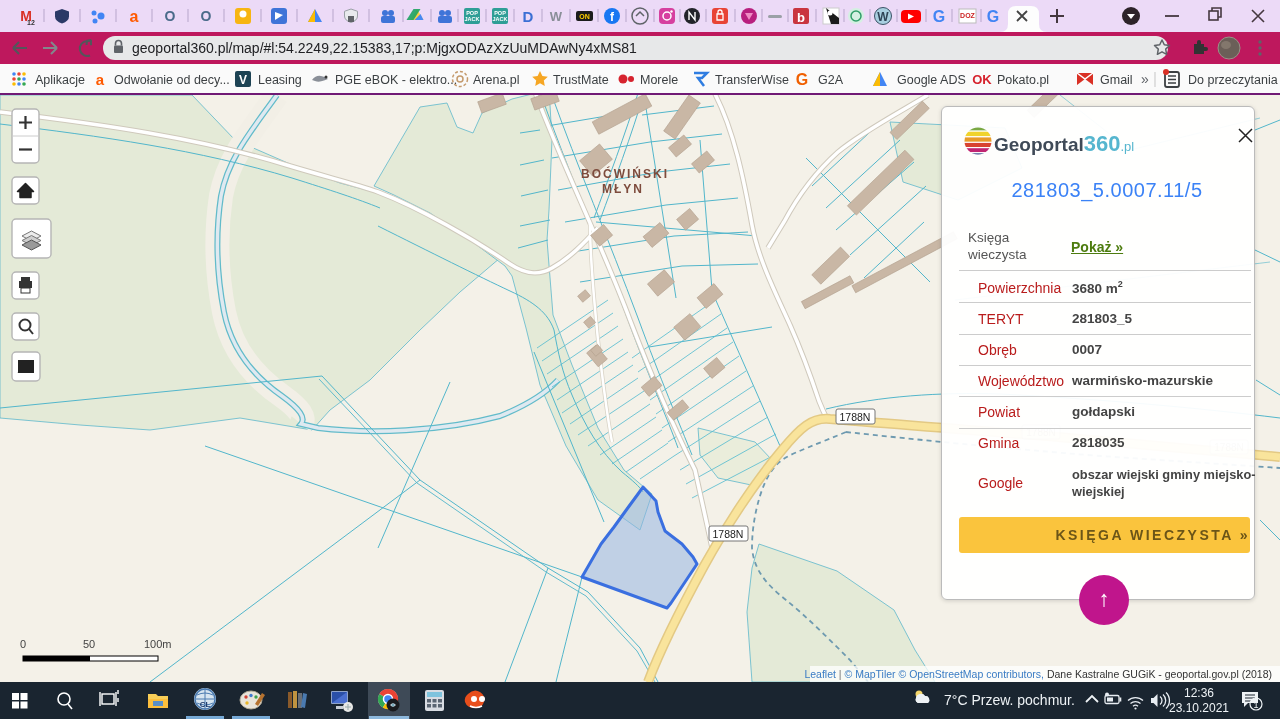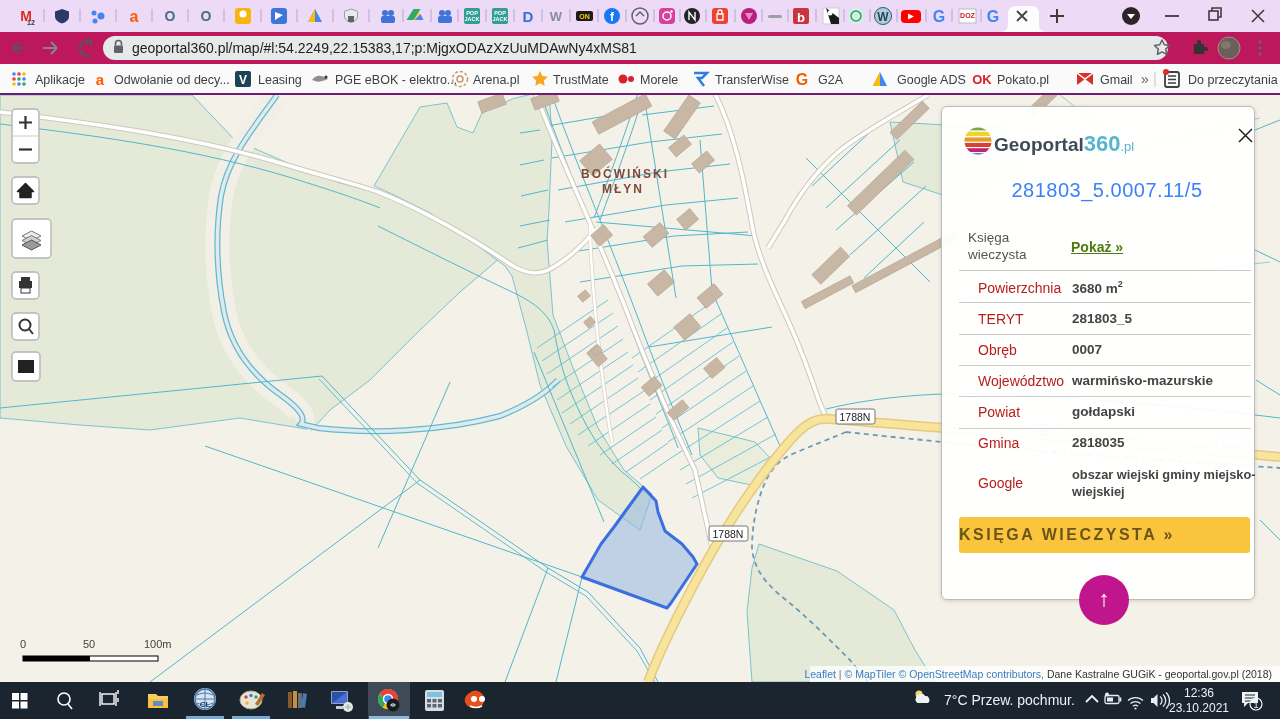--- a/index.html
+++ b/index.html
@@ -437,21 +437,21 @@
       <div class="pv" style="top:266px">warmińsko-mazurskie</div>
     <div class="pd" style="top:258px"></div>
     <div class="pl" style="top:297px">Powiat</div>
       <div class="pv" style="top:297px">gołdapski</div>
     <div class="pd" style="top:289px"></div>
     <div class="pl" style="top:328px">Gmina</div>
       <div class="pv" style="top:328px">2818035</div>
     <div class="pd" style="top:321px"></div>
     <div class="pl" style="top:368px">Google</div>
       <div class="pv" style="top:359px;white-space:nowrap;line-height:17px;font-size:12.8px">obszar wiejski gminy miejsko-<br>wiejskiej</div>
-    <div style="position:absolute;left:17px;top:410px;width:291px;height:36px;background:#fac43d;border-radius:3px;text-align:left;line-height:36px;font-size:16px;font-weight:bold;letter-spacing:2.5px;color:#6b5518">KSIĘGA WIECZYSTA »</div>
+    <div style="position:absolute;left:17px;top:410px;width:291px;height:36px;background:#fac43d;border-radius:3px;text-align:right;line-height:36px;font-size:14px;font-weight:bold;letter-spacing:2.5px;color:#6b5518">KSIĘGA WIECZYSTA »</div>
   </div>
   <div id="fab" style="position:absolute;left:1079px;top:575px;width:50px;height:50px;border-radius:50%;background:#c0158c;color:#fff;text-align:center;line-height:48px;font-size:22px">↑</div>
   <div id="taskbar">
     <svg width="1280" height="37" viewBox="0 0 1280 37">
       <rect x="368" y="0" width="42" height="37" fill="#3e4a57"></rect>
 
       <g fill="#fff">
           <rect x="12" y="11" width="7" height="7"></rect>
           <rect x="20.5" y="11" width="7" height="7"></rect>
           <rect x="12" y="19.5" width="7" height="7"></rect>

